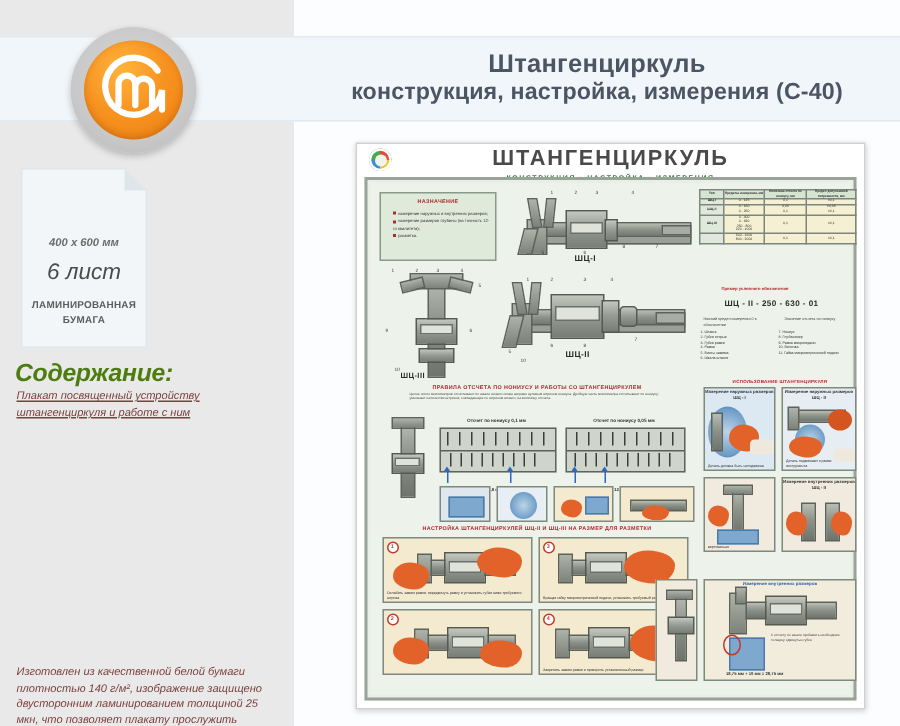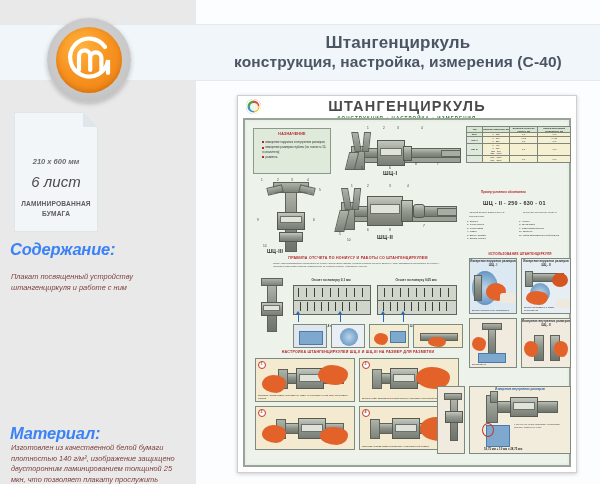--- a/index.html
+++ b/index.html
@@ -67,29 +67,29 @@
     position:absolute;left:0;top:60px;width:100%;text-align:center;
     font-size:15px;color:#4b4b4b;font-style:italic;
   }
   .sheet .mat{
     position:absolute;left:0;top:86px;width:100%;text-align:center;
     font-size:6.6px;font-weight:bold;color:#5c5c5c;line-height:1.45;letter-spacing:.2px;
   }
 
   
   .sect-h{
-    position:absolute;font-style:italic;font-weight:bold;color:#3b82f6;
+    position:absolute;font-style:italic;font-weight:bold;color:#4d7c0f;
     font-size:16.5px;letter-spacing:-.2px;
   }
   .sect-b{
     position:absolute;font-style:italic;color:#7b3f3c;
     font-size:7.4px;line-height:1.45;width:172px;
   }
   #soderzhanie-h{left:10px;top:240px;}
-  #soderzhanie-b{left:11px;top:272px;}
+  #soderzhanie-b{left:11px;top:259px;text-decoration:underline;}
   #material-h{left:10px;top:424px;}
   #material-b{left:11px;top:443px;}
 
   
   .poster{
     position:absolute;left:237px;top:95px;width:340px;height:378px;
     background:#ffffff;box-shadow:0 1px 4px rgba(0,0,0,.2);
     border:1px solid #cfcfcf;box-sizing:border-box;overflow:hidden;
   }
   .p-title{
@@ -196,29 +196,28 @@
   <div class="logo">
     <div class="logo-core">
       <svg width="66" height="66" viewBox="0 0 66 66">
         <path d="M49 20 A19 19 0 1 0 52 33 L52 46" fill="none" stroke="#fff" stroke-width="4.2" stroke-linecap="round"></path>
         <path d="M23 43 L23 29 a5.6 5.6 0 0 1 11.2 0 L34.2 43 M34.2 31 a5.6 5.6 0 0 1 11.2 0 L45.4 43" fill="none" stroke="#fff" stroke-width="4.2" stroke-linecap="round" stroke-linejoin="round"></path>
       </svg>
     </div>
   </div>
 
   <div class="sheet">
-    <div class="dims">210 x 600 мм</div>
+    <div class="dims">400 x 600 мм</div>
     <div class="cnt">6 лист</div>
     <div class="mat">ЛАМИНИРОВАННАЯ<br>БУМАГА</div>
   </div>
 
   <div class="sect-h" id="soderzhanie-h">Содержание:</div>
   <div class="sect-b" id="soderzhanie-b">Плакат посвященный устройству штангенциркуля и работе с ним</div>
 
-  <div class="sect-h" id="material-h">Материал:</div>
   <div class="sect-b" id="material-b">Изготовлен из качественной белой бумаги плотностью 140 г/м², изображение защищено двусторонним ламинированием толщиной 25 мкн, что позволяет плакату прослужить намного дольше бумажного варианта и такой плакат не боится влаги - его смело можно протирать.</div>
 
   <div class="poster">
 
     <div class="p-logo"></div>
     <div class="p-title">
       <span class="t1">ШТАНГЕНЦИРКУЛЬ</span>
       <span class="t2">КОНСТРУКЦИЯ • НАСТРОЙКА • ИЗМЕРЕНИЯ</span>
     </div>
 

